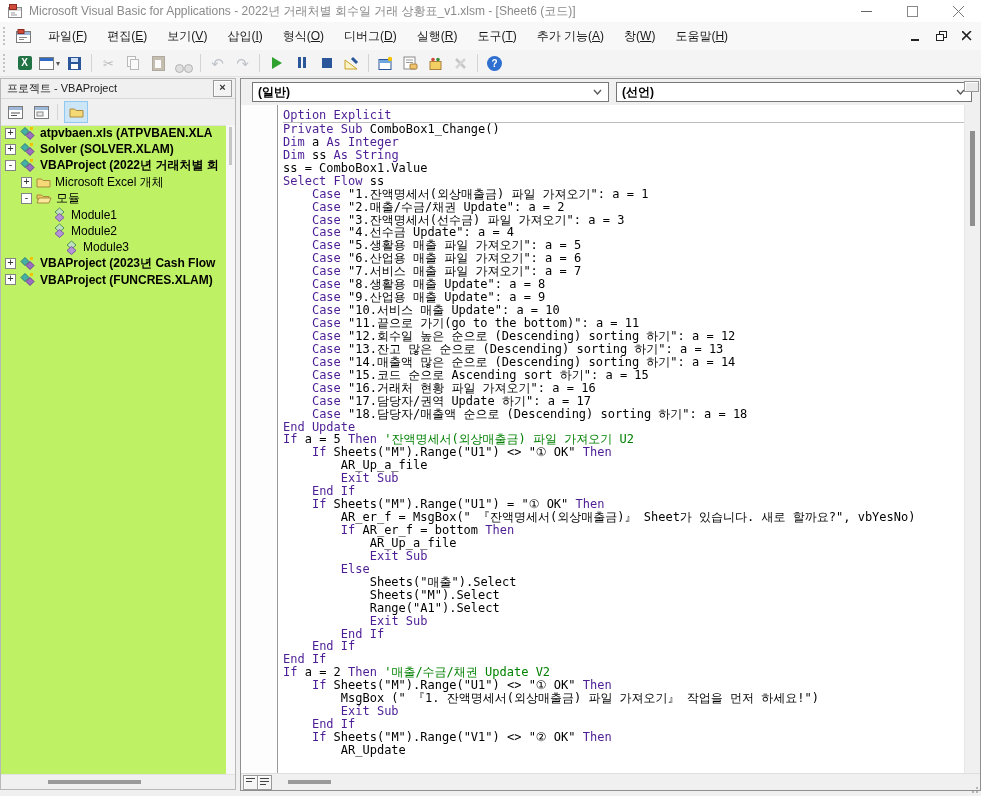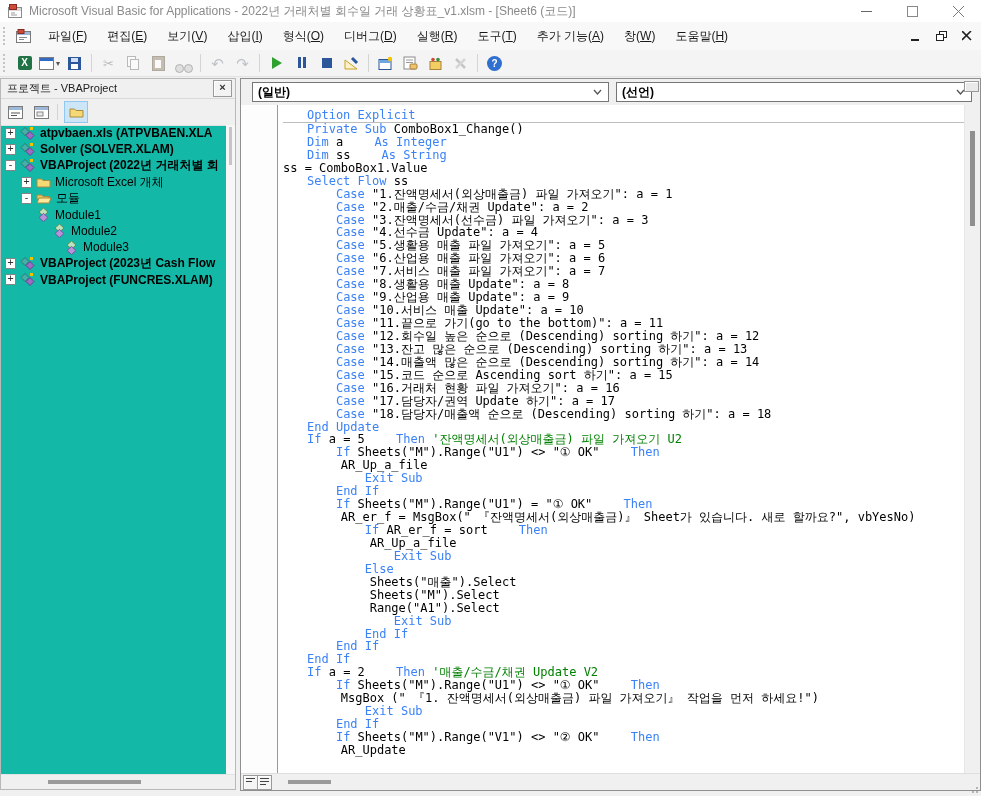--- a/index.html
+++ b/index.html
@@ -38,21 +38,21 @@
   .g-paste{display:inline-block;width:11px;height:13px;background:#b98f3e;border:1px solid #8a6a2a;position:relative;}
   .g-paste i{position:absolute;left:2px;top:3px;width:6px;height:8px;background:#fff;}
   .g-find{display:inline-block;height:9px;}
   .g-find i{display:inline-block;width:7px;height:7px;border-radius:50%;border:1px solid #7a7a7a;background:#cfcfcf;}
   .g-run{display:inline-block;width:0;height:0;border-left:10px solid #2ea12e;border-top:6px solid transparent;border-bottom:6px solid transparent;}
   .g-break i{display:inline-block;width:3px;height:11px;background:#2b579a;margin:0 1px;}
   .g-reset{display:inline-block;width:10px;height:10px;background:#2b579a;}
   .g-help{display:inline-block;width:15px;height:15px;border-radius:50%;background:#2f6fd0;color:#fff;font:bold 10px/15px "Liberation Sans",sans-serif;text-align:center;}
   .disabled{opacity:.55;filter:grayscale(70%);}
   
-  #project-panel{position:absolute;left:0;top:78px;width:236px;height:712px;background:#14b8a6;border:1px solid #b8b8b8;box-sizing:border-box;}
+  #project-panel{position:absolute;left:0;top:78px;width:236px;height:712px;background:#bef264;border:1px solid #b8b8b8;box-sizing:border-box;}
   #pp-title{height:19px;background:#f0f0f0;display:flex;align-items:center;border-bottom:1px solid #d9d9d9;}
   #pp-title-text{font-size:11px;color:#222;margin-left:6px;flex:1;}
   #pp-close{width:17px;height:15px;margin-right:3px;border:1px solid #9a9a9a;background:#f3f3f3;color:#333;
             font:bold 11px/13px "Liberation Sans",sans-serif;text-align:center;box-shadow:1px 1px 0 #fff inset;}
   #pp-toolbar{height:26px;background:#f0f0f0;display:flex;align-items:center;border-bottom:1px solid #e0e0e0;}
   .pp-btn{width:24px;height:22px;display:flex;align-items:center;justify-content:center;margin-left:2px;}
   .pp-btn.active{background:#cde6f7;border:1px solid #90c8f0;box-sizing:border-box;}
   .pp-sep{width:1px;height:16px;background:#d4d4d4;margin:0 4px;}
   #tree{position:absolute;left:0;top:46px;right:9px;bottom:14px;overflow:hidden;}
   .tree-row{height:16.3px;display:flex;align-items:center;white-space:nowrap;}
@@ -72,21 +72,21 @@
   .combo{position:absolute;top:3px;height:20px;background:#fff;border:1px solid #767676;box-sizing:border-box;display:flex;align-items:center;}
   #combo-object{left:11px;width:357px;}
   #combo-proc{left:375px;width:356px;}
   .combo .cval{font-size:12px;font-weight:bold;color:#000;margin-left:5px;flex:1;}
   .combo .chev{margin-right:6px;display:flex;}
   #code-area{position:absolute;left:0;top:26px;right:0;bottom:16px;background:#fff;overflow:hidden;}
   #code-margin{position:absolute;left:0;top:0;bottom:0;width:36px;background:#fdfdfd;border-right:1px solid #9a9a9a;}
   #code-lines{position:absolute;left:42px;top:4px;right:16px;bottom:0;overflow:hidden;}
   .code-line{white-space:pre;font:12px/12.94px "DejaVu Sans Mono",monospace;}
   .code-line.proc-sep{border-bottom:1px solid #bdbdbd;}
-  .c-k{color:#3b82f6;margin-left:24px;}
+  .c-k{color:#4c1d95;}
   .c-c{color:#008000;}
   .c-n{color:#000;}
   #vscroll{position:absolute;right:0;top:26px;width:15px;bottom:16px;background:#f0f0f0;border-left:1px solid #e6e6e6;}
   #split-box{position:absolute;top:-24px;right:1px;width:13px;height:9px;background:#e9e9e9;border:1px solid #9a9a9a;box-shadow:1px 1px 0 #fff inset;}
   #vthumb{position:absolute;top:26px;left:5px;width:5px;height:95px;background:#8f8f8f;}
   #code-bottom{position:absolute;left:0;right:0;bottom:0;height:16px;background:#f0f0f0;border-top:1px solid #dedede;}
   .view-btn{position:absolute;top:1px;width:13px;height:13px;border:1px solid #9a9a9a;background:#f5f5f5;box-shadow:1px 1px 0 #fff inset;}
   #btn-proc-view{left:2px;}
   #btn-module-view{left:16px;}
   .view-btn i{display:block;height:1px;background:#444;margin:2px 2px 0 2px;}
@@ -343,21 +343,21 @@
       <div class="tree-row" style="padding-left: 20px;">
         <span class="xbox">-</span>
         <span class="ticon">
           <svg width="16" height="12">
             <path d="M1 3 L5.5 3 L7 4.5 L13 4.5 L13 7 L1 7 Z" fill="#e8c863" stroke="#a98b3e"></path>
             <path d="M3 6 L15 6 L13 11 L1 11 Z" fill="#fbe89a" stroke="#a98b3e"></path>
           </svg>
         </span>
         <span class="tlabel">모듈</span>
       </div>
-      <div class="tree-row" style="padding-left: 20px; text-align: right;">
+      <div class="tree-row" style="padding-left: 36px; text-align: right;">
         <span class="xsp"></span>
         <span class="ticon">
           <svg width="15" height="15">
             <polygon points="7.5,1 12,5 7.5,9 3,5" fill="#bfe3bf" stroke="#579257"></polygon>
             <polygon points="7.5,6.5 12,10.5 7.5,14.5 3,10.5" fill="#b493d6" stroke="#7a55a5"></polygon>
           </svg>
         </span>
         <span class="tlabel">Module1</span>
       </div>
       <div class="tree-row" style="padding-left: 36px;">
@@ -458,21 +458,21 @@
         <div class="code-line"><span class="c-n">    </span><span class="c-k">Case</span><span class="c-n"> "17.담당자/권역 Update 하기": a = 17</span></div>
         <div class="code-line"><span class="c-n">    </span><span class="c-k">Case</span><span class="c-n"> "18.담당자/매출액 순으로 (Descending) sorting 하기": a = 18</span></div>
         <div class="code-line"><span class="c-k">End Update</span></div>
         <div class="code-line"><span class="c-k">If</span><span class="c-n"> a = 5 </span><span class="c-k">Then</span><span class="c-c"> '잔액명세서(외상매출금) 파일 가져오기 U2</span></div>
         <div class="code-line"><span class="c-n">    </span><span class="c-k">If</span><span class="c-n"> Sheets("M").Range("U1") &lt;&gt; "① OK" </span><span class="c-k">Then</span></div>
         <div class="code-line"><span class="c-n">        AR_Up_a_file</span></div>
         <div class="code-line"><span class="c-n">        </span><span class="c-k">Exit Sub</span></div>
         <div class="code-line"><span class="c-n">    </span><span class="c-k">End If</span></div>
         <div class="code-line"><span class="c-n">    </span><span class="c-k">If</span><span class="c-n"> Sheets("M").Range("U1") = "① OK" </span><span class="c-k">Then</span></div>
         <div class="code-line"><span class="c-n">        AR_er_f = MsgBox(" 『잔액명세서(외상매출금)』 Sheet가 있습니다. 새로 할까요?", vbYesNo)</span></div>
-        <div class="code-line"><span class="c-n">        </span><span class="c-k">If</span><span class="c-n"> AR_er_f = sort </span><span class="c-k">Then</span></div>
+        <div class="code-line"><span class="c-n">        </span><span class="c-k">If</span><span class="c-n"> AR_er_f = bottom </span><span class="c-k">Then</span></div>
         <div class="code-line"><span class="c-n">            AR_Up_a_file</span></div>
         <div class="code-line"><span class="c-n">            </span><span class="c-k">Exit Sub</span></div>
         <div class="code-line"><span class="c-n">        </span><span class="c-k">Else</span></div>
         <div class="code-line"><span class="c-n">            Sheets("매출").Select</span></div>
         <div class="code-line"><span class="c-n">            Sheets("M").Select</span></div>
         <div class="code-line"><span class="c-n">            Range("A1").Select</span></div>
         <div class="code-line"><span class="c-n">            </span><span class="c-k">Exit Sub</span></div>
         <div class="code-line"><span class="c-n">        </span><span class="c-k">End If</span></div>
         <div class="code-line"><span class="c-n">    </span><span class="c-k">End If</span></div>
         <div class="code-line"><span class="c-k">End If</span></div>

